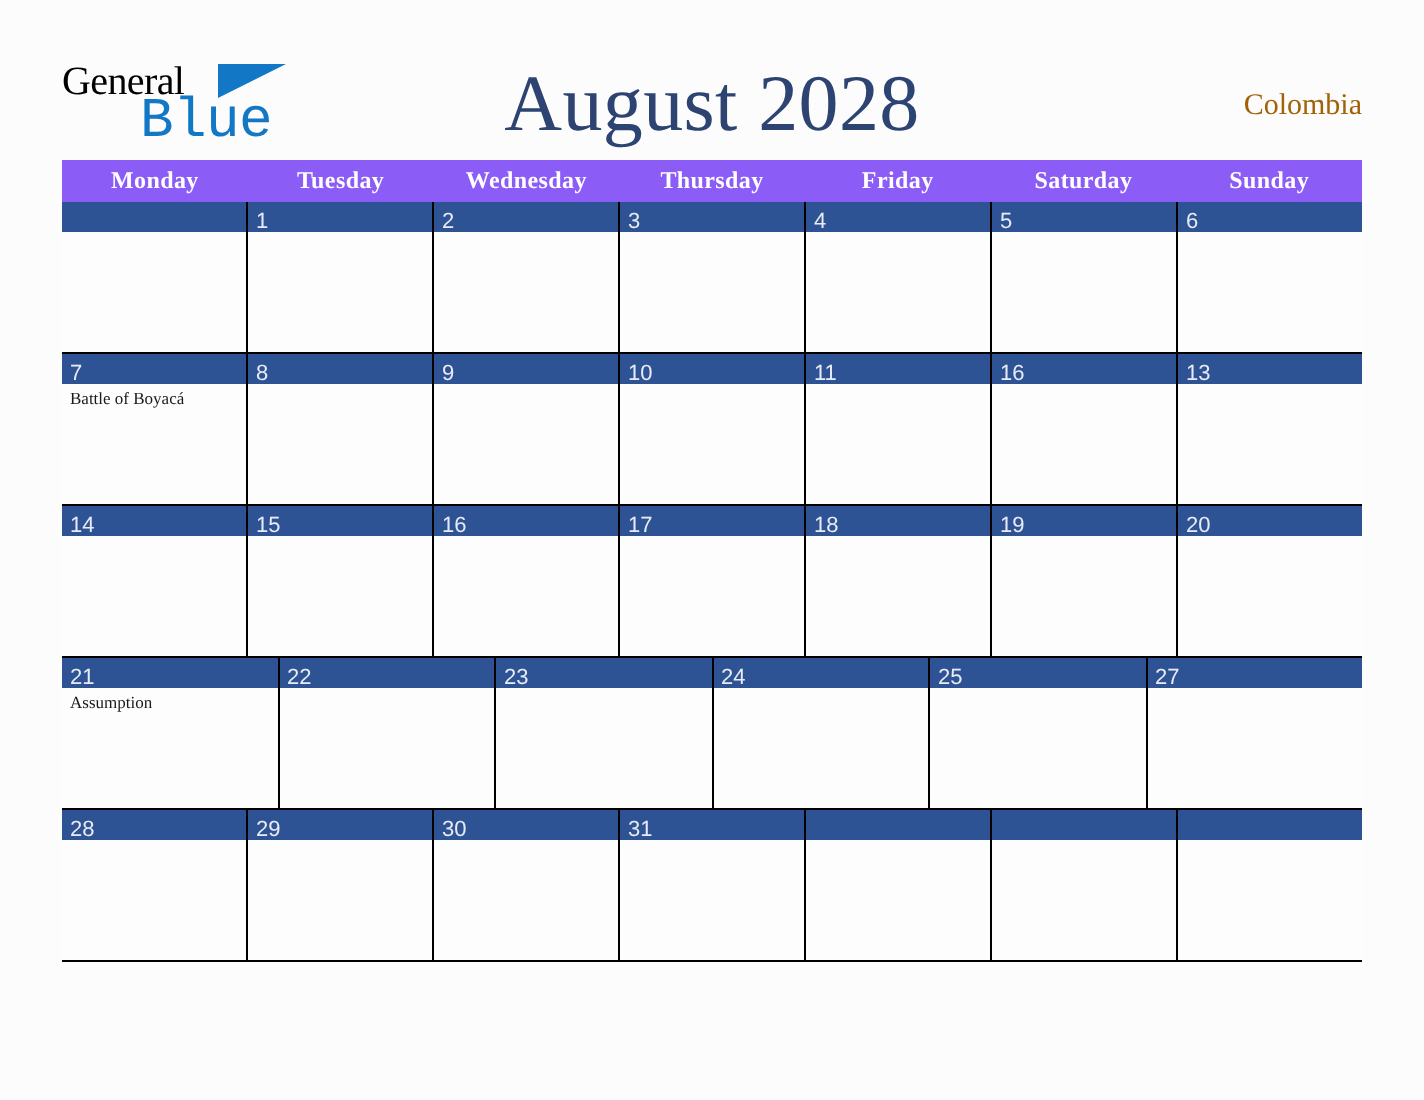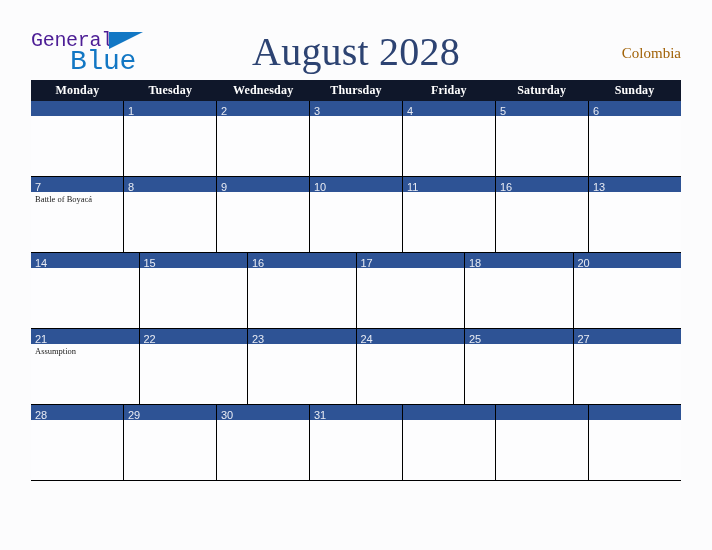--- a/index.html
+++ b/index.html
@@ -28,24 +28,24 @@
     position: absolute;
     left: 31px;
     top: 30px;
     width: 130px;
     height: 46px;
   }
   .logo-general {
     position: absolute;
     left: 0;
     top: 0;
-    font-family: Liberation Mono, monospace;
+    font-family: Liberation Serif, serif;
     font-size: 20px;
     letter-spacing: -0.3px;
-    color: #4c1d95;
+    color: #000000;
     line-height: 22px;
   }
   .logo-triangle {
     position: absolute;
     left: 78px;
     top: 2px;
     width: 0;
     height: 0;
     border-left: 34px solid #1277c4;
     border-bottom: 17px solid transparent;
@@ -86,21 +86,21 @@
   
   .calendar {
     position: absolute;
     left: 31px;
     top: 80px;
     width: 650px;
   }
 
   .weekday-row {
     display: flex;
-    background: #0f172a;
+    background: #8b5cf6;
     height: 21px;
   }
   .weekday-cell {
     flex: 1 1 0;
     text-align: center;
     color: #ffffff;
     font-family: "Liberation Serif", serif;
     font-weight: bold;
     font-size: 12px;
     line-height: 21px;
@@ -296,20 +296,26 @@
           <span class="event-text"></span>
         </div>
       </div>
     <div class="day-cell">
         <div class="day-band"><span class="day-number">18</span></div>
         <div class="day-body">
           <span class="event-text"></span>
         </div>
       </div>
     <div class="day-cell">
+        <div class="day-band"><span class="day-number">19</span></div>
+        <div class="day-body">
+          <span class="event-text"></span>
+        </div>
+      </div>
+    <div class="day-cell">
         <div class="day-band"><span class="day-number">20</span></div>
         <div class="day-body">
           <span class="event-text"></span>
         </div>
       </div>
   </div>
 
   <div class="week-row">
     <div class="day-cell">
         <div class="day-band"><span class="day-number">21</span></div>

